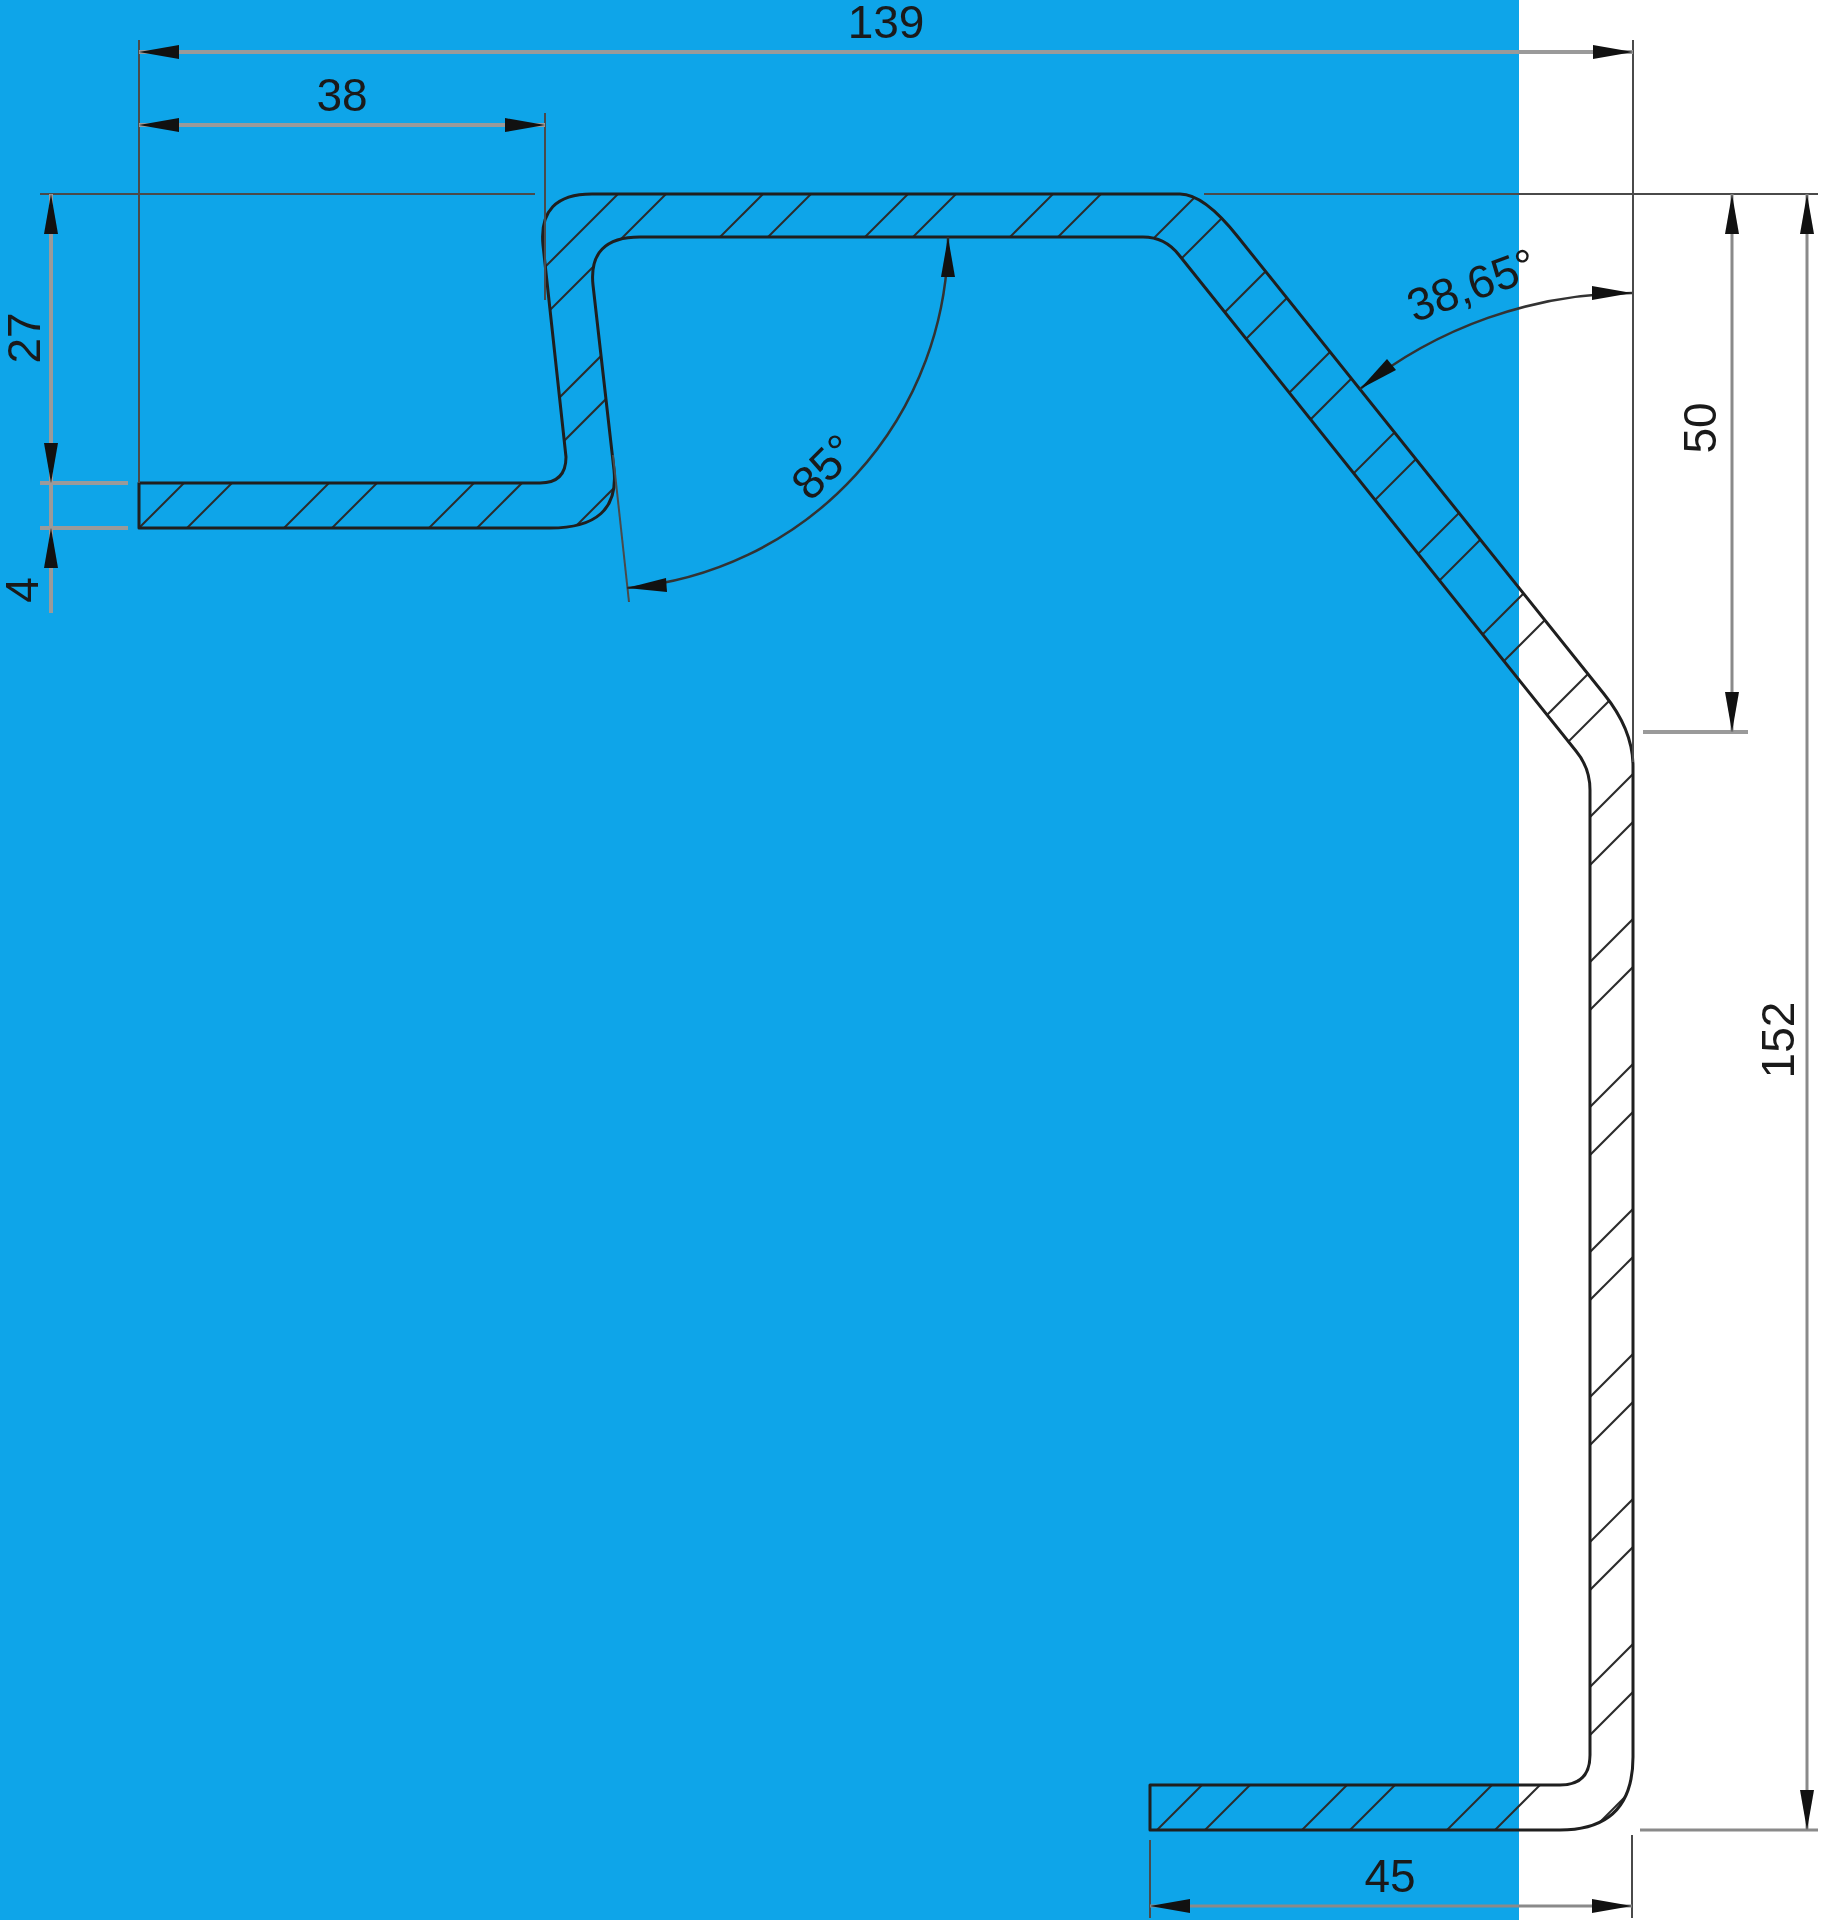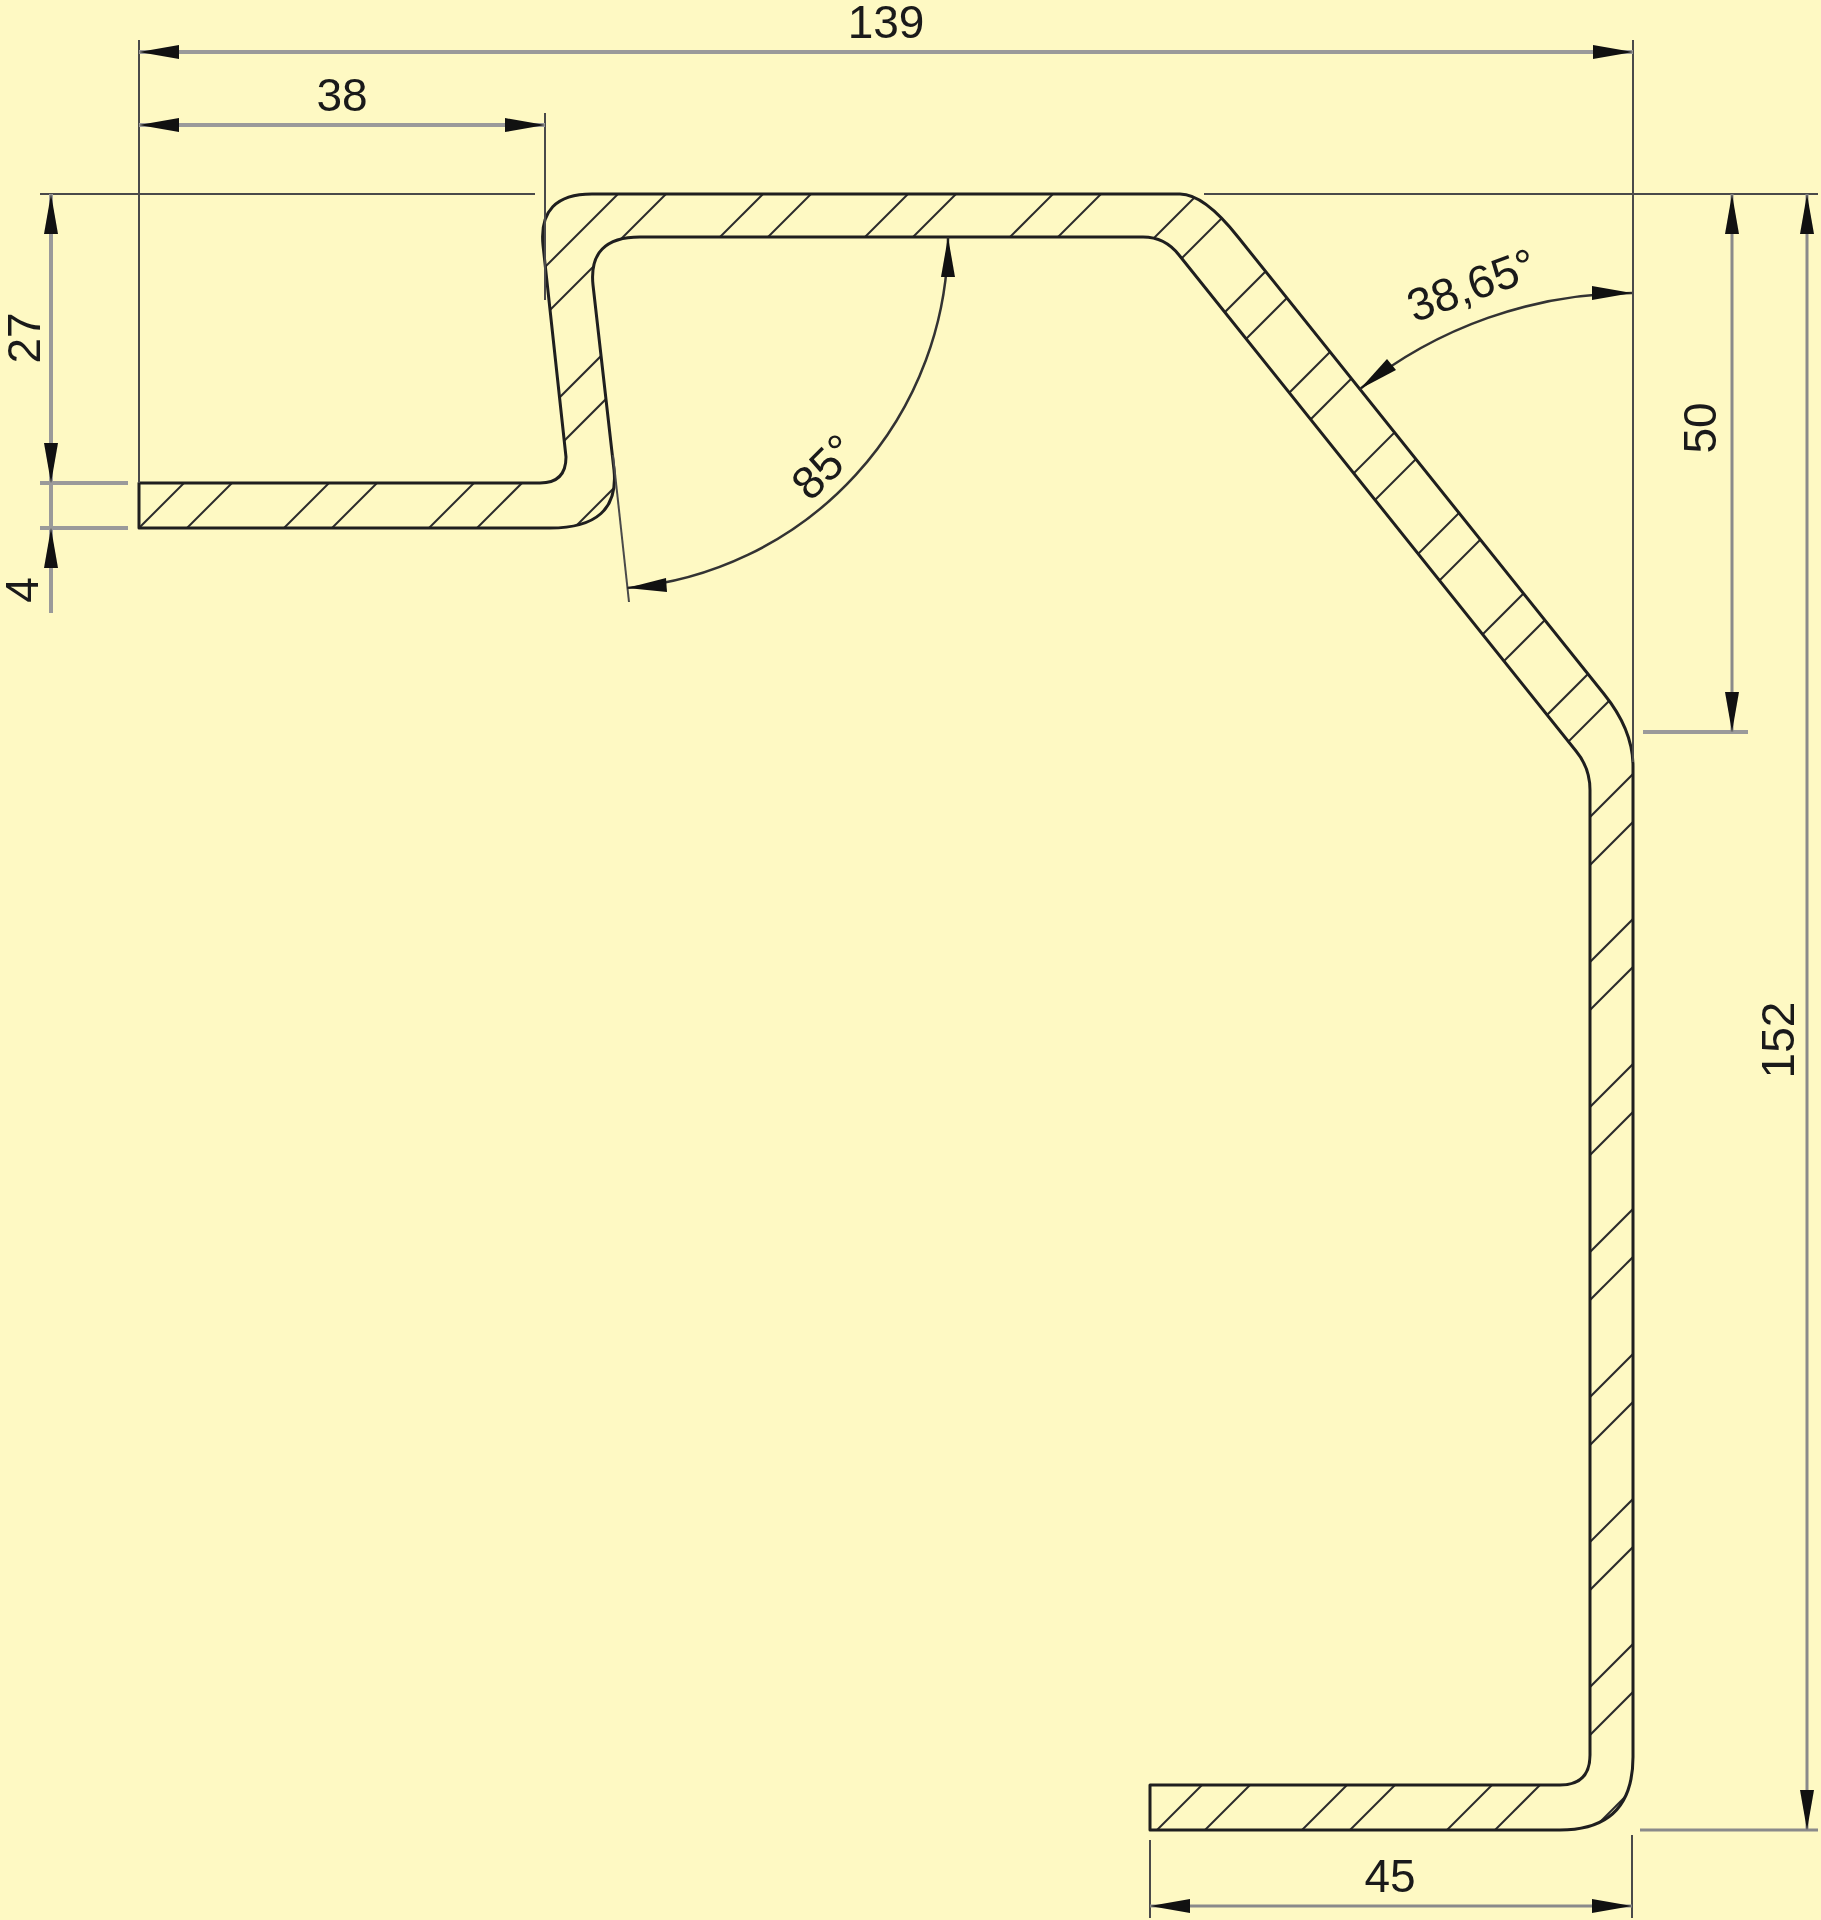--- a/index.html
+++ b/index.html
@@ -6,23 +6,23 @@
     margin: 0;
     padding: 0;
     background: #ffffff;
     width: 1821px;
     height: 1920px;
     overflow: hidden;
     font-family: "Liberation Sans", sans-serif;
   }
   .drawing-wrap {
     position: relative;
-    width: 1821px;
+    width: 1519px;
     height: 1920px;
-    background: #fef9c3;
+    background: #0ea5e9;
   }
   svg { display: block; }
   text {
     font-family: "Liberation Sans", sans-serif;
     font-size: 46px;
     fill: #1a1a1a;
   }
   .outline {
     fill: #ffffff;
     stroke: #1f1f1f;

